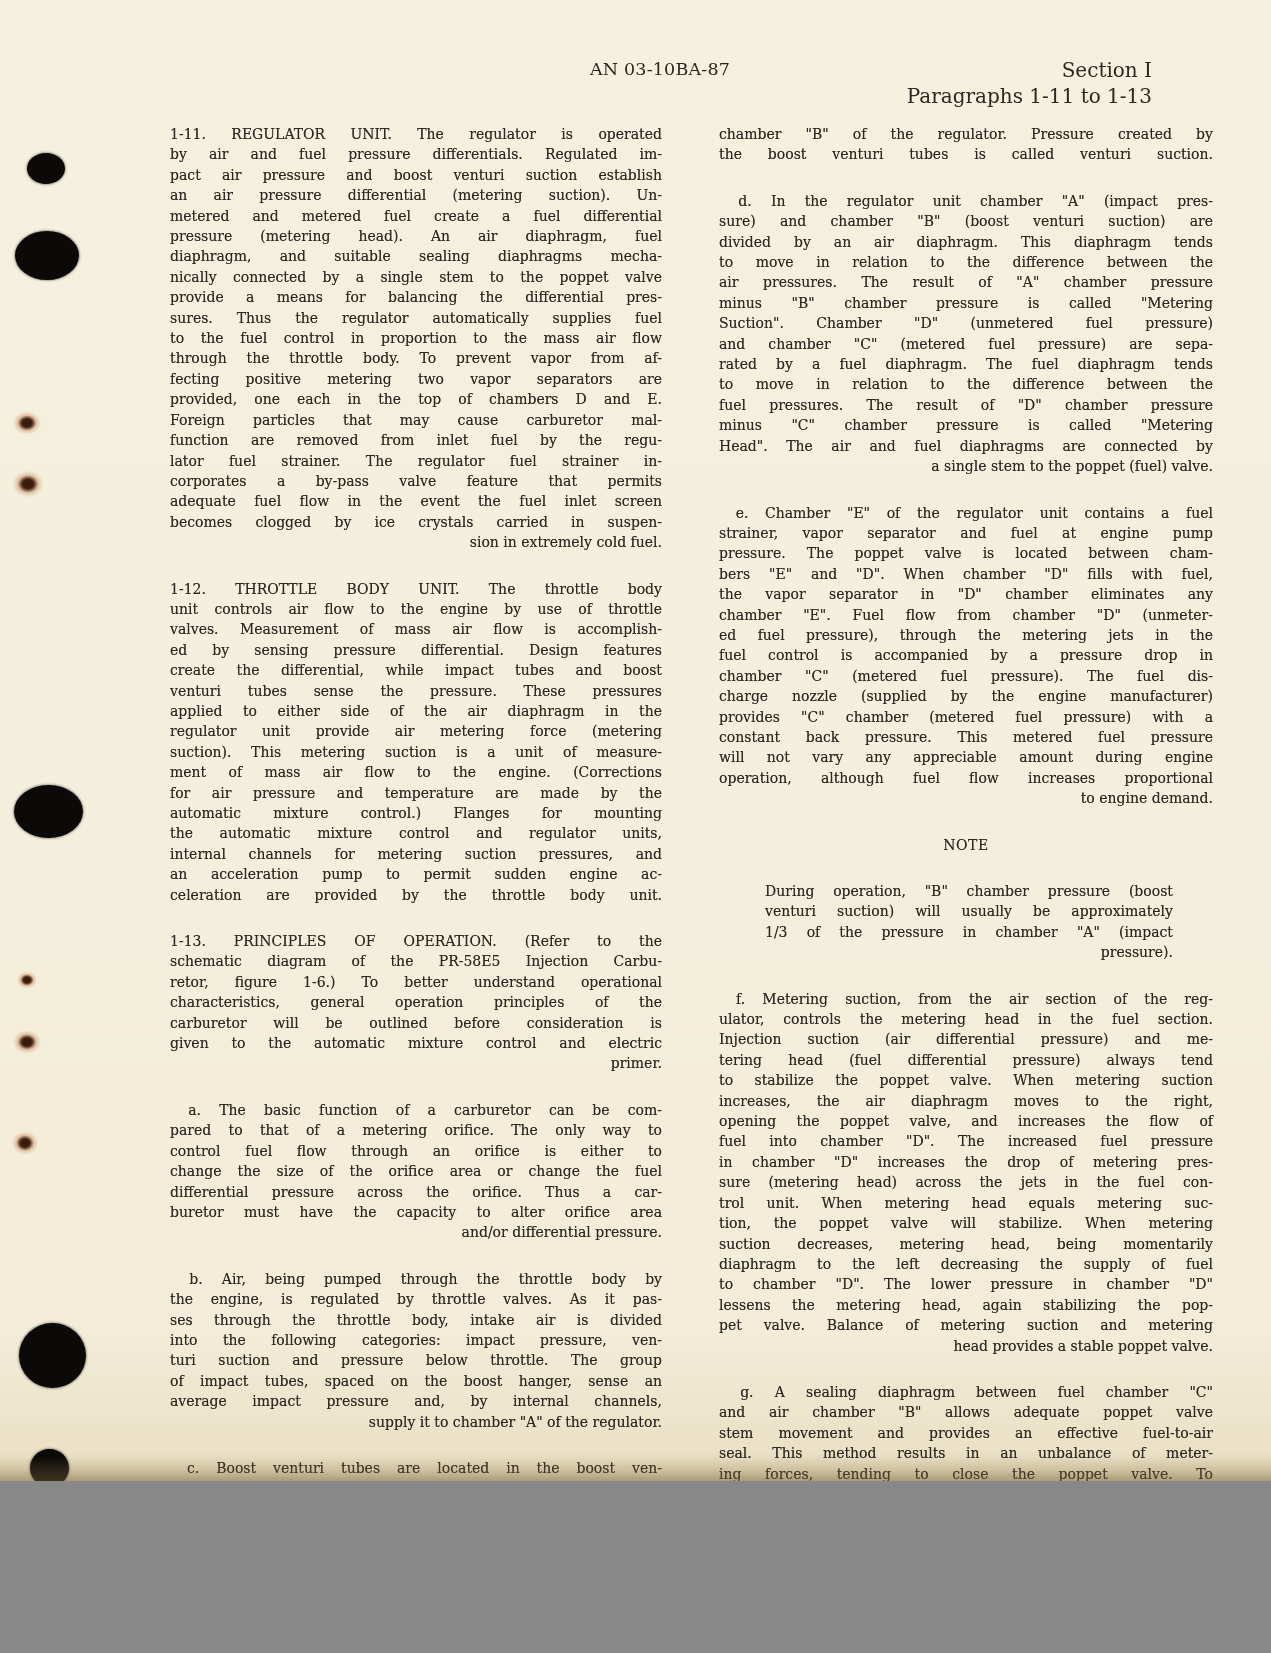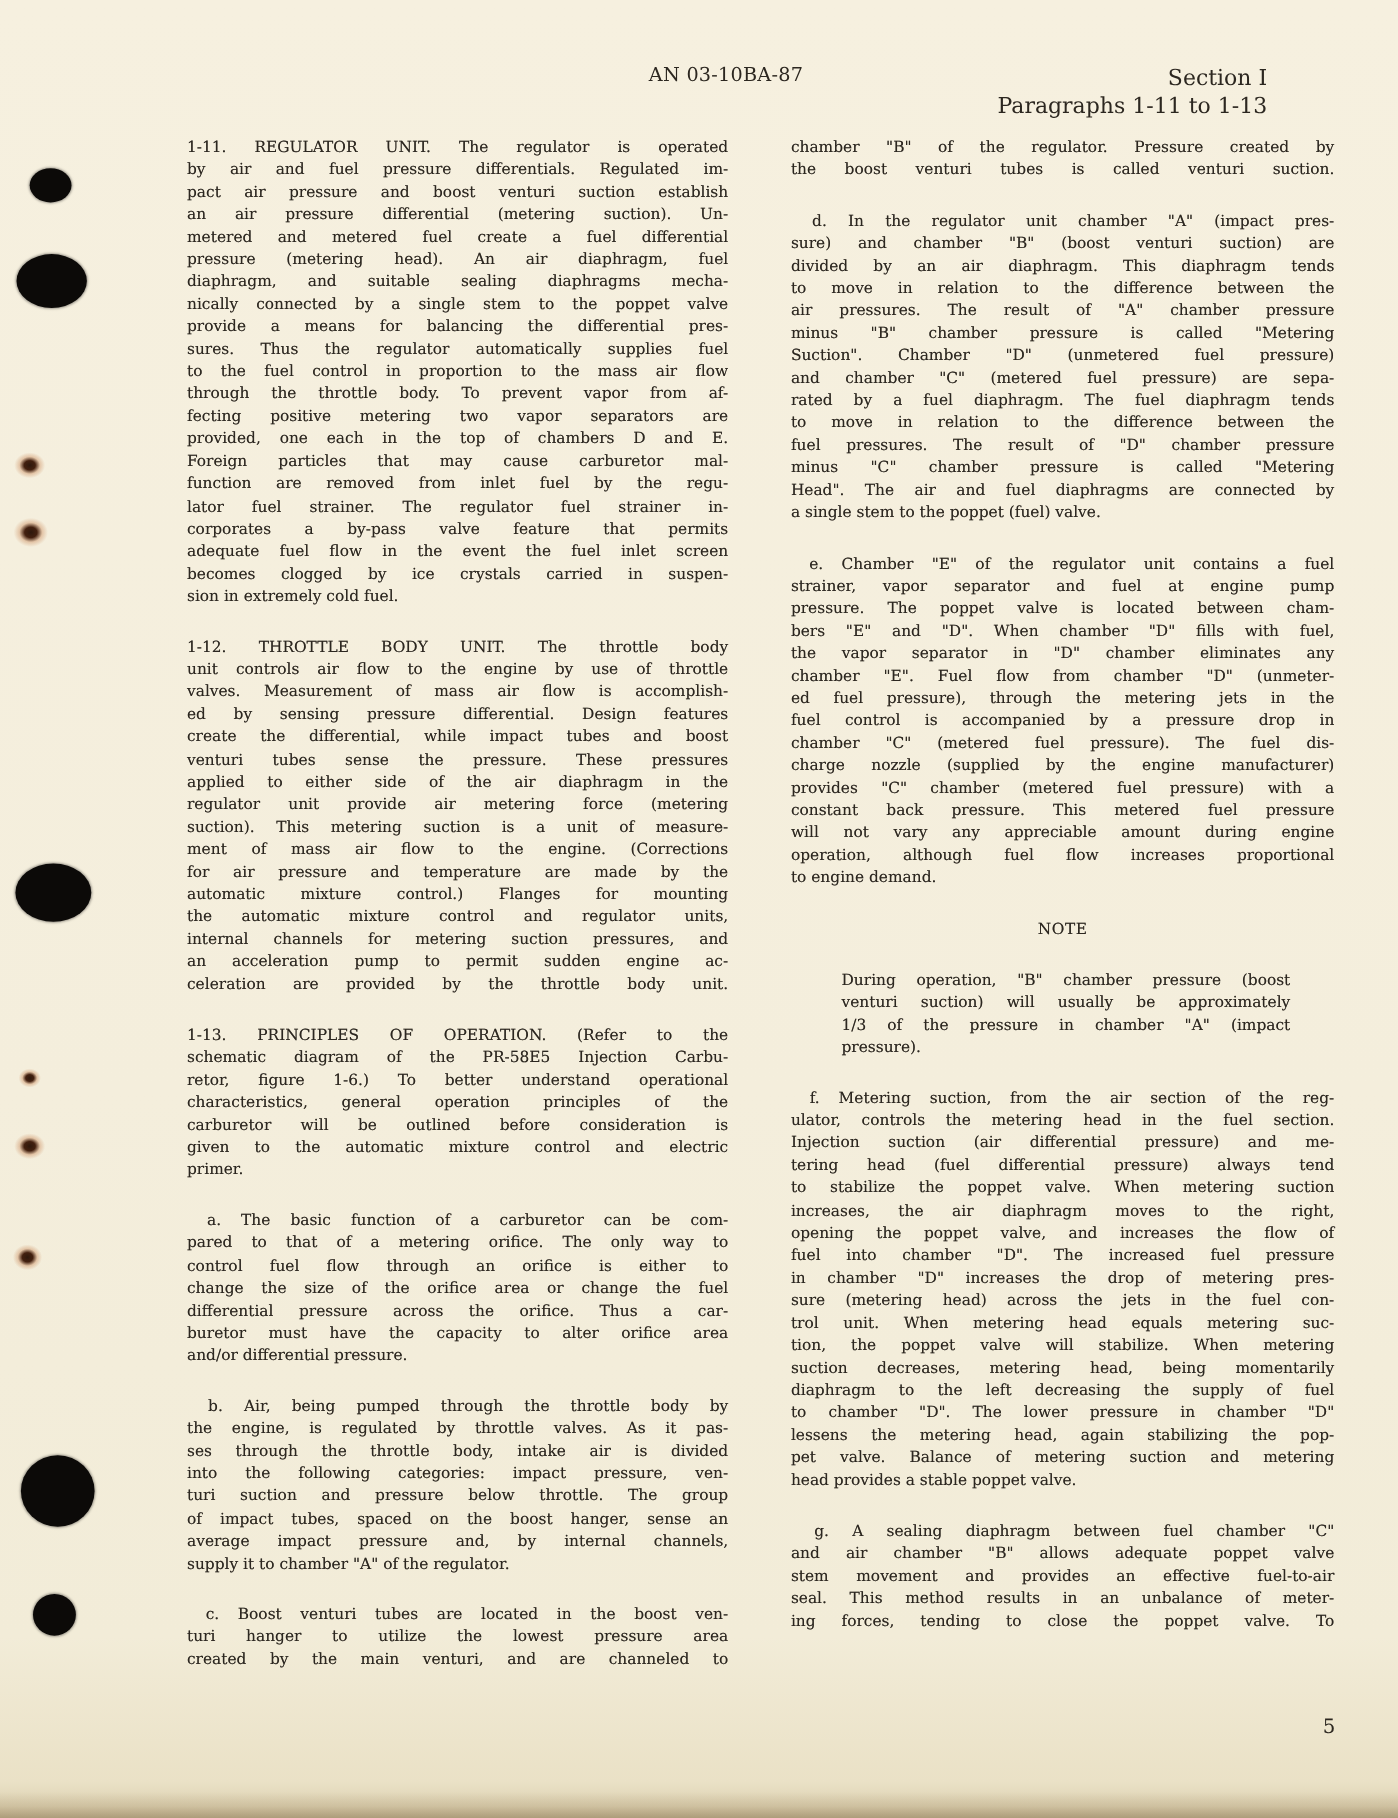--- a/index.html
+++ b/index.html
@@ -1,19 +1,19 @@
 <!DOCTYPE html>
 <html><head>
 <meta charset="utf-8">
 <style>
   html, body { margin: 0; padding: 0; background: #888; }
   .page {
     position: relative;
     width: 1271px;
-    height: 1653px;
+    height: 1481px;
     margin: 0 auto;
     overflow: hidden;
     background: linear-gradient(180deg, #f6f0df 0%, #f4eedc 60%, #f2ecd8 90%, #eae1c6 98%, #d8cbaa 100%);
     font-family: "DejaVu Serif", serif;
     color: #2c2720;
   }
   
   .hdr-center {
     position: absolute;
     left: 540px; top: 59px; width: 240px;
@@ -36,21 +36,21 @@
     top: 124px;
     font-size: 14px;
     line-height: 20.4px;
     text-shadow: 0 0 0.4px rgba(44,39,32,0.55);
   }
   .col-left  { left: 170px; width: 492px; }
   .col-right { left: 719px; width: 494px; }
   .block { margin-bottom: 26px; }
   .line { white-space: normal; }
   .line.j { text-align: justify; text-align-last: justify; }
-  .line.l { text-align: left; }
+  .line.l { text-align: right; }
   .block.note { padding: 0 40px 0 46px; }
   .block.heading { text-align: center; letter-spacing: 0.5px; }
   
   .page-number {
     position: absolute;
     top: 1559px; right: 57px;
     font-size: 18px;
   }
   
   .hole {

